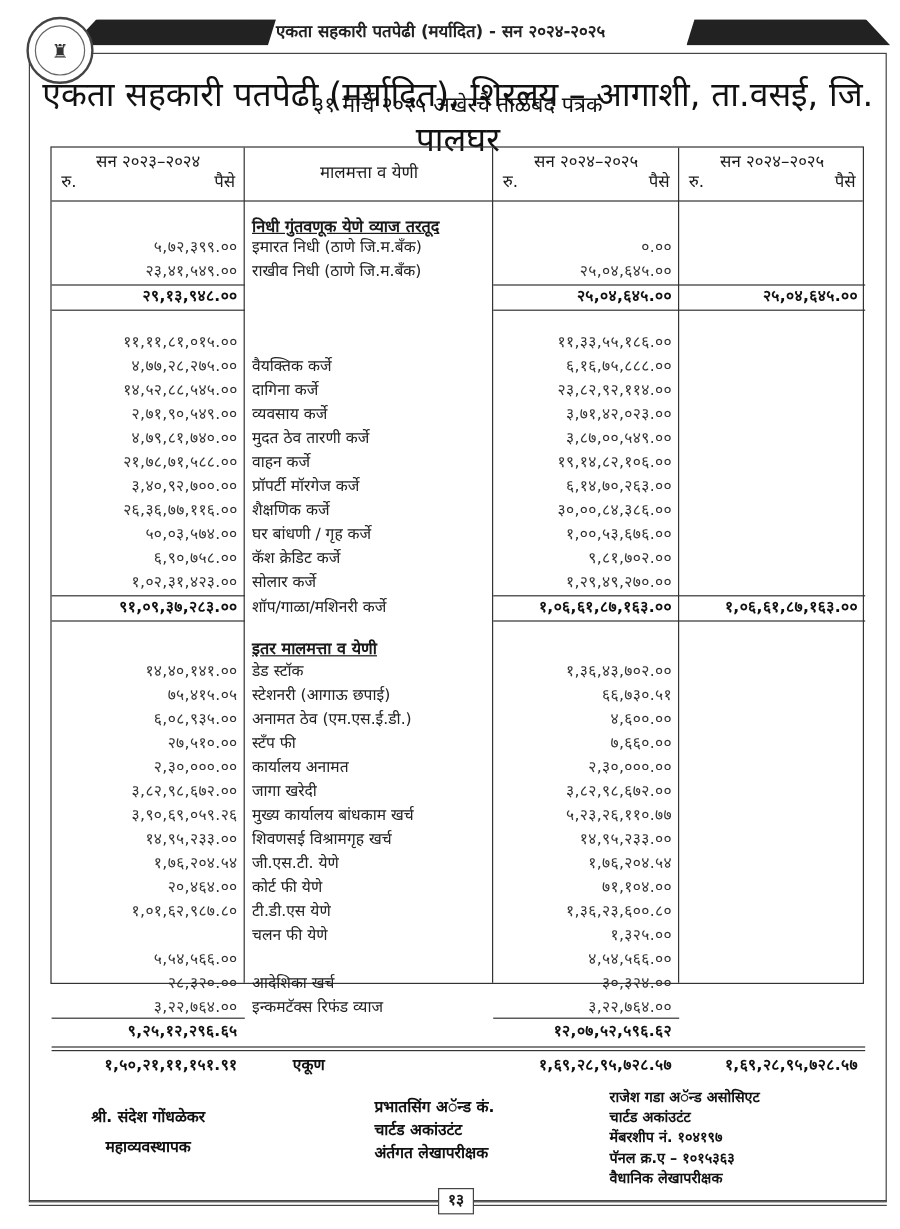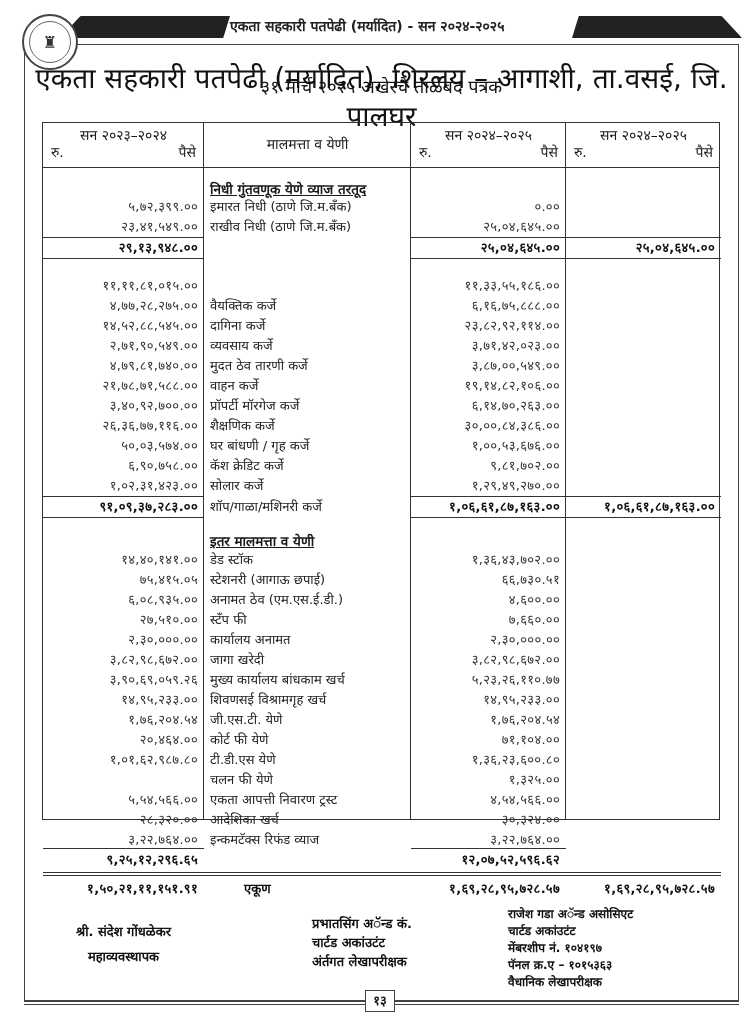--- a/index.html
+++ b/index.html
@@ -249,21 +249,20 @@
   <div class="row num" style="left:368px;width:155px;top:607px;">७१,१०४.००</div>
 
   <div class="row num" style="left:0;width:161px;top:627px;">१,०१,६२,९८७.८०</div>
   <div class="row lbl" style="left:161px;width:207px;top:627px;">टी.डी.एस येणे</div>
   <div class="row num" style="left:368px;width:155px;top:627px;">१,३६,२३,६००.८०</div>
 
   <div class="row lbl" style="left:161px;width:207px;top:647px;">चलन फी येणे</div>
   <div class="row num" style="left:368px;width:155px;top:647px;">१,३२५.००</div>
 
   <div class="row num" style="left:0;width:161px;top:667px;">५,५४,५६६.००</div>
-  <div class="row lbl" style="left:161px;width:207px;top:667px;">एकता आपत्ती निवारण ट्रस्ट</div>
   <div class="row num" style="left:368px;width:155px;top:667px;">४,५४,५६६.००</div>
 
   <div class="row num" style="left:0;width:161px;top:687px;">२८,३२०.००</div>
   <div class="row lbl" style="left:161px;width:207px;top:687px;">आदेशिका खर्च</div>
   <div class="row num" style="left:368px;width:155px;top:687px;">३०,३२४.००</div>
 
   <div class="row num" style="left:0;width:161px;top:707px;">३,२२,७६४.००</div>
   <div class="row lbl" style="left:161px;width:207px;top:707px;">इन्कमटॅक्स रिफंड व्याज</div>
   <div class="row num" style="left:368px;width:155px;top:707px;">३,२२,७६४.००</div>
 

